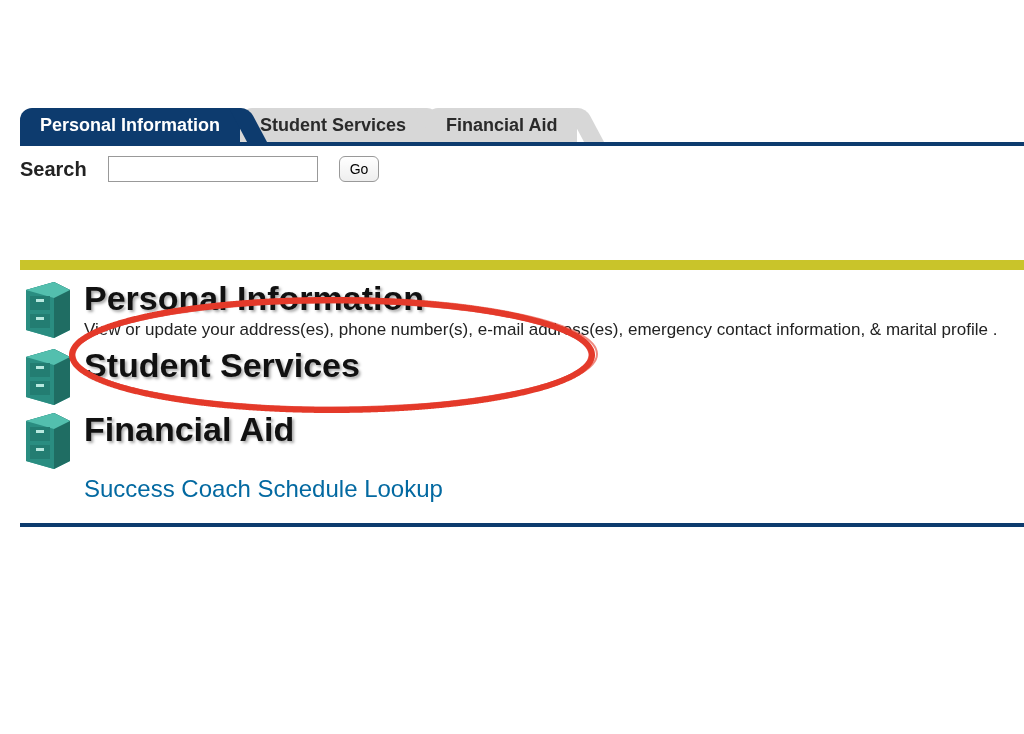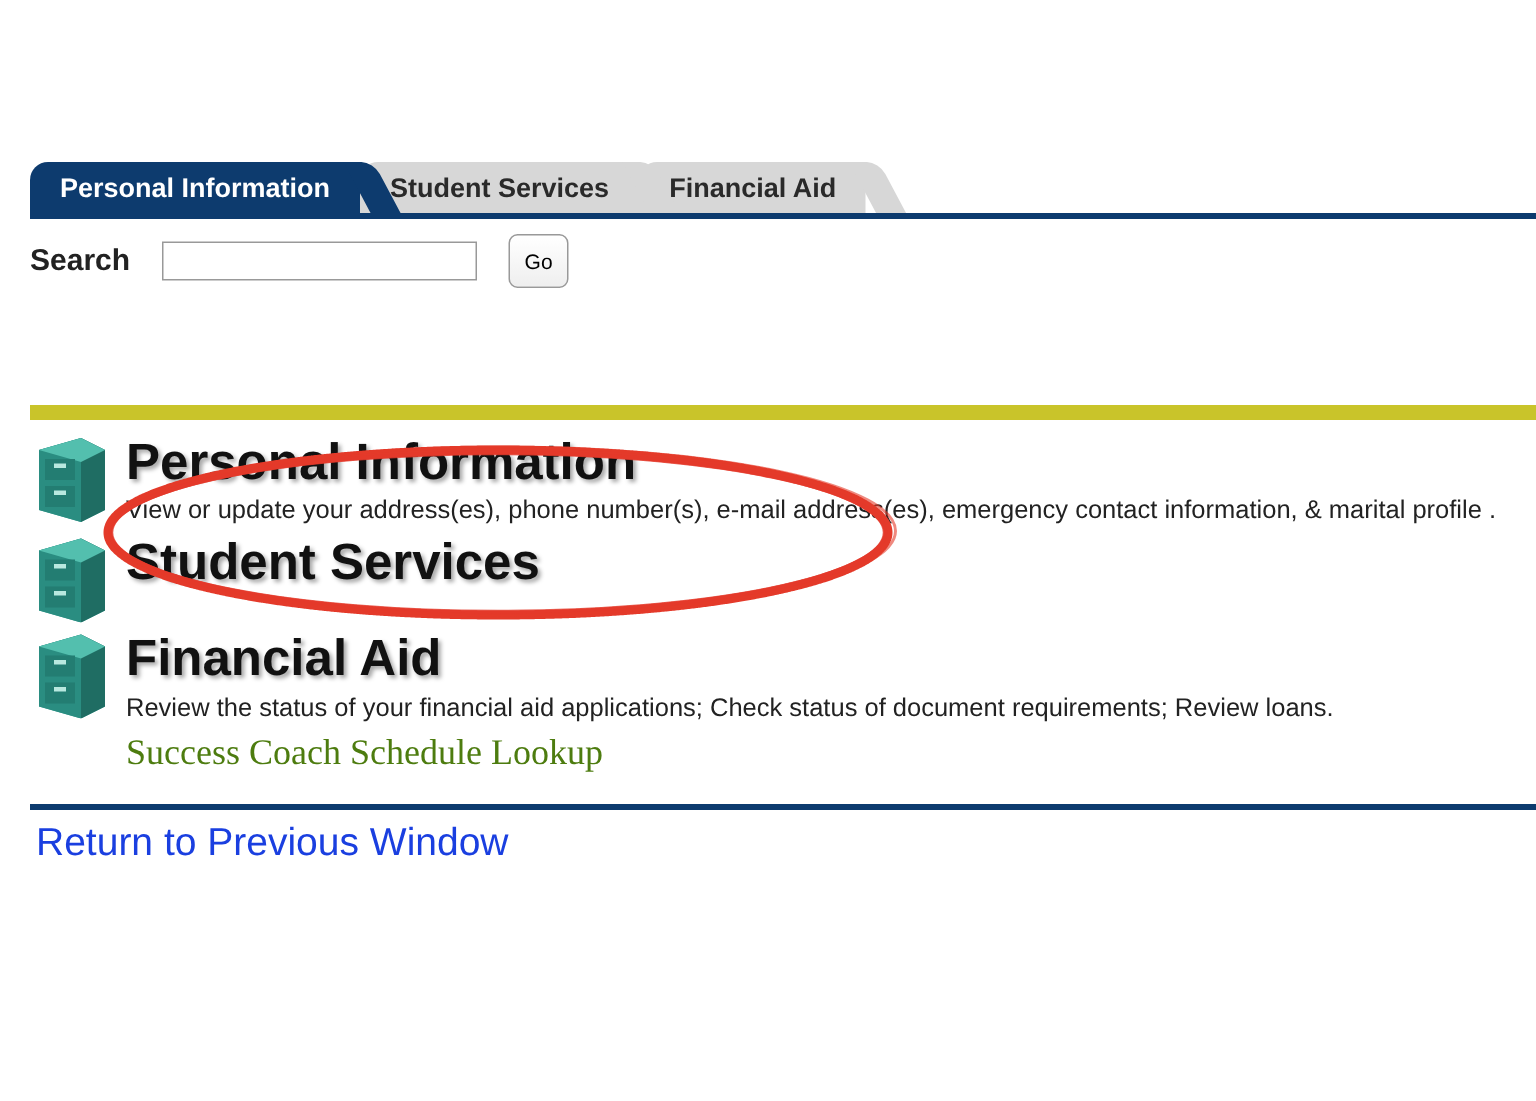--- a/index.html
+++ b/index.html
@@ -72,21 +72,21 @@
   }
   .search-input {
     width: 210px;
     height: 26px;
     border: 1px solid #999;
     background: #fff;
     font-size: 14px;
     padding: 2px 4px;
   }
   .go-btn {
-    height: 36px;
+    height: 26px;
     padding: 2px 10px;
     font-size: 14px;
     border: 1px solid #999;
     border-radius: 6px;
     background: linear-gradient(#fff,#eee);
     cursor: pointer;
   }
   .gold-bar {
     margin-top: 78px;
     height: 10px;
@@ -121,23 +121,23 @@
   }
   .t-lg { font-size: 34px; line-height: 1.1; }
   .menu-desc {
     font-size: 17px;
     color: #222;
     margin-top: 2px;
     line-height: 1.3;
     white-space: nowrap;
   }
   .link-title {
-    color: #4d7c0f;
+    color: #0369a1;
     font-size: 24px;
-    font-family: Liberation Serif, serif;
+    font-family: Liberation Sans, sans-serif;
     white-space: nowrap;
   }
   .circle-annot {
     position: absolute;
     left: 60px;
     top: 290px;
     width: 545px;
     height: 130px;
     pointer-events: none;
     z-index: 10;
@@ -240,26 +240,24 @@
           <polygon points="34,2 50,10 50,50 34,58" fill="#1f6d63"></polygon>
           <polygon points="6,10 34,2 50,10 34,18" fill="#53bfae"></polygon>
           <rect x="10" y="16" width="20" height="14" fill="#237d72"></rect>
           <rect x="10" y="34" width="20" height="14" fill="#237d72"></rect>
           <rect x="16" y="19" width="8" height="3" fill="#b8e8df"></rect>
           <rect x="16" y="37" width="8" height="3" fill="#b8e8df"></rect>
         </svg>
       </div>
       <div class="menu-main">
         <div class="menu-title t-lg">Financial Aid</div>
-        <div class="menu-desc">Review the status of your financial aid applications; Check status of document requirements; Review loans.</div>
       </div>
     </div>
 
     <div class="menu-row no-cabinet-pad" style="display:block;">
       <div class="link-title">Success Coach Schedule Lookup</div>
     </div>
 
   </div>
 
   <div class="blue-rule"></div>
-  <div class="return-link">Return to Previous Window</div>
 
 </div>
 
 </body></html>

